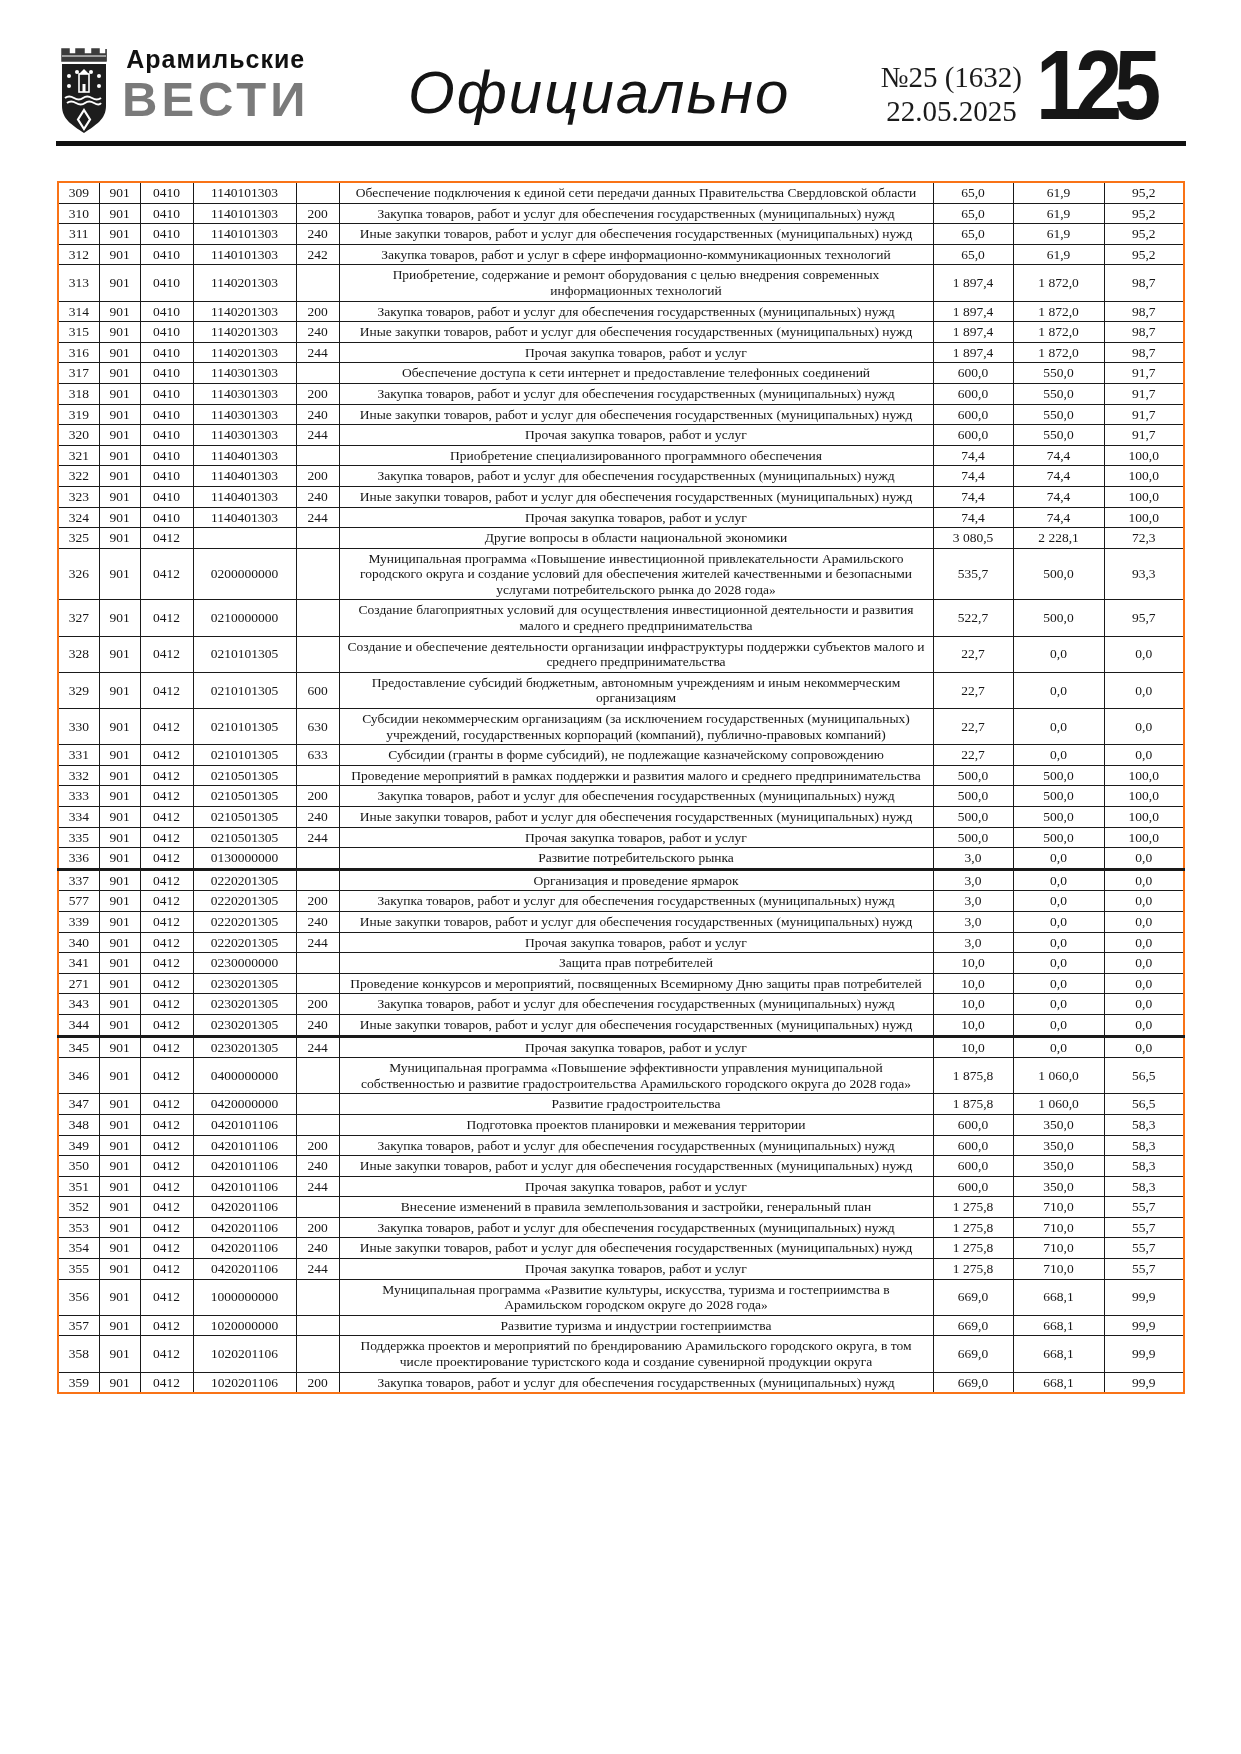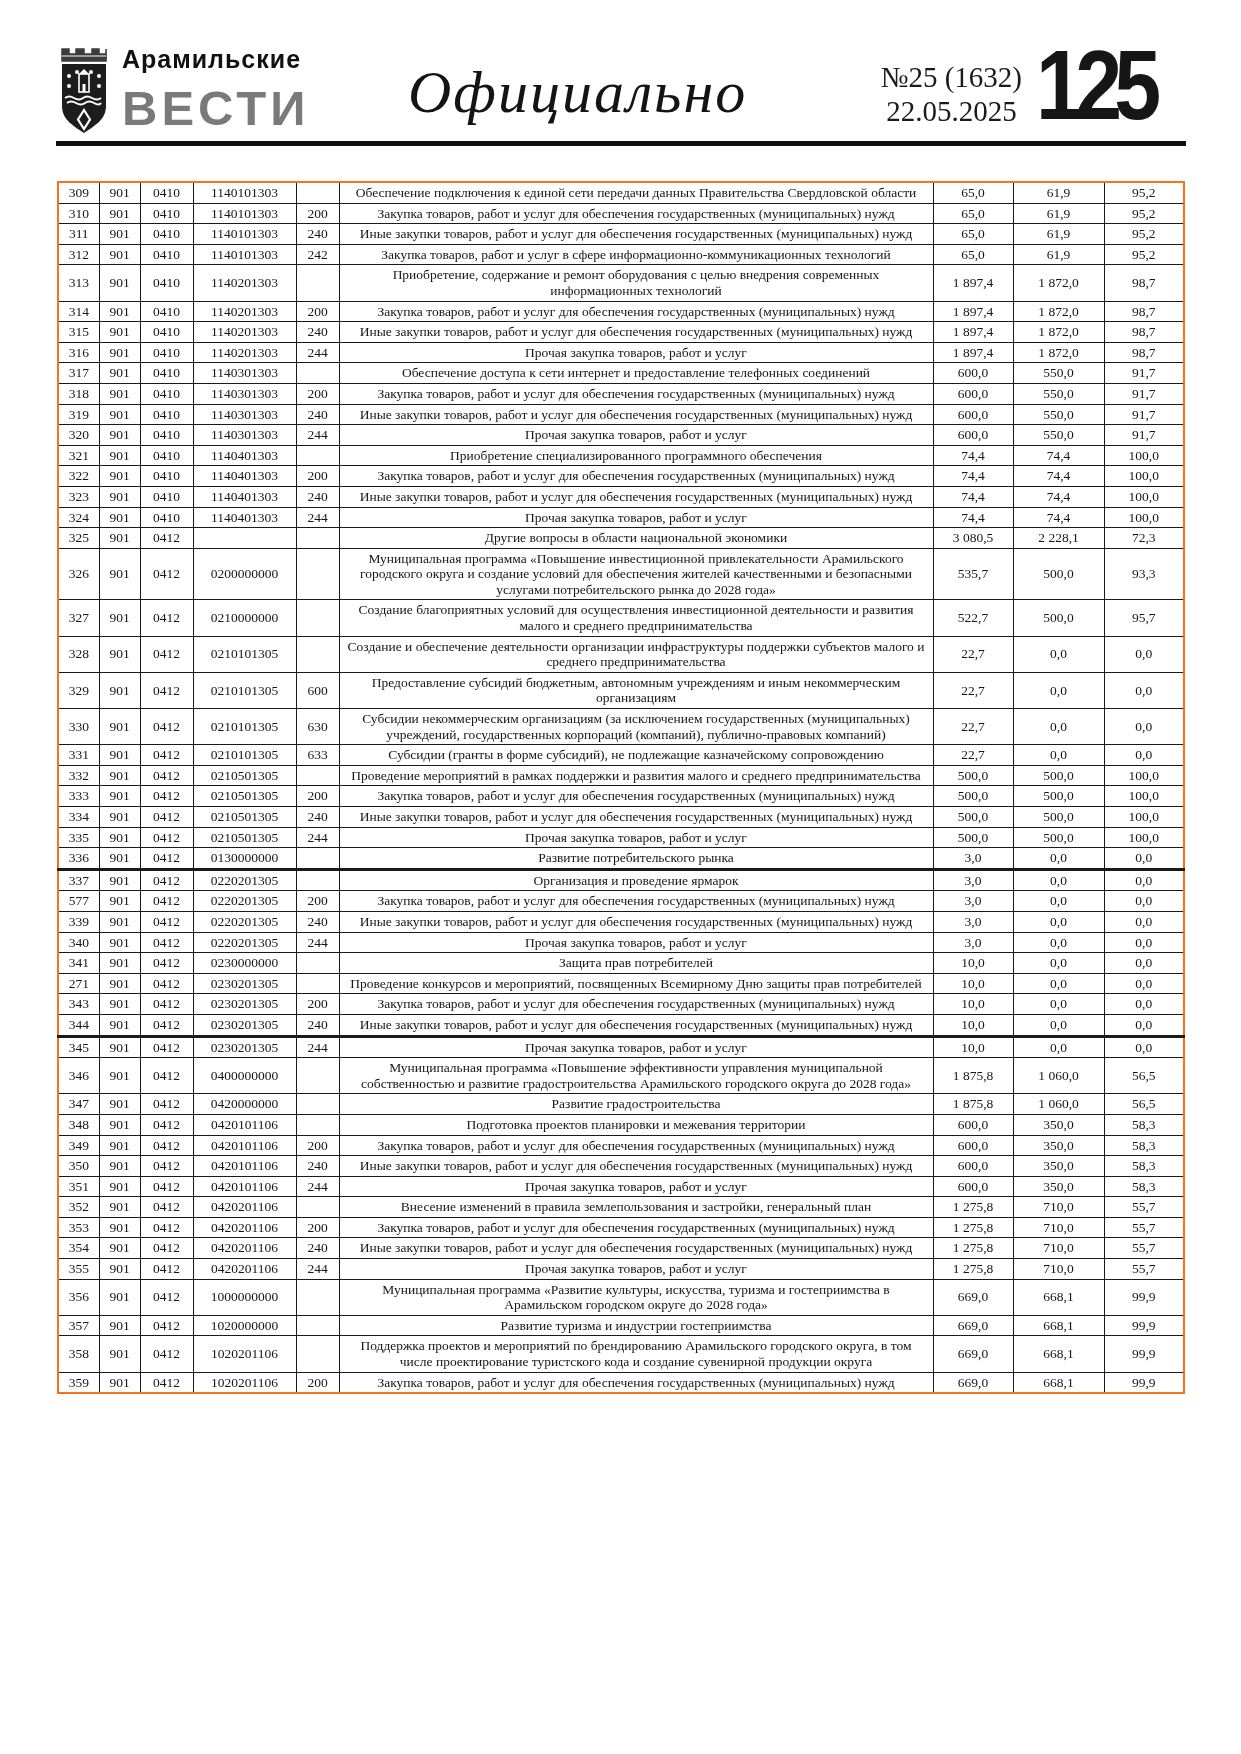--- a/index.html
+++ b/index.html
@@ -7,29 +7,29 @@
     position:relative;width:1241px;height:1754px;background:#ffffff;
     margin:0 auto;overflow:hidden;color:#1b1b1b;
     font-family:"Liberation Serif",serif;
   }
   
   .brand{position:absolute;left:58px;top:46px;display:flex;align-items:flex-start;gap:12px;}
   .coat{width:52px;height:90px;}
   .brand-text{display:flex;flex-direction:column;}
   .brand-top{
     font-family:"Liberation Sans",sans-serif;font-weight:800;font-size:25px;
-    letter-spacing:1px;color:#111;line-height:26px;
+    letter-spacing:1px;color:#111;line-height:26px;text-align:center;
   }
   .brand-bottom{
     font-family:"Liberation Sans",sans-serif;font-weight:800;font-size:49px;
-    letter-spacing:4px;color:#7a7a7a;line-height:46px;margin-top:13px;
+    letter-spacing:4px;color:#7a7a7a;line-height:46px;margin-top:4px;
   }
   .section-title{
     position:absolute;left:408px;top:58px;
-    font-family:Liberation Serif, serif;font-style:italic;font-size:60px;
+    font-family:Liberation Sans, sans-serif;font-style:italic;font-size:60px;
     letter-spacing:2px;color:#141414;white-space:nowrap;
   }
   .issue-block{
     position:absolute;right:219px;top:60px;text-align:center;
     font-family:"Liberation Serif",serif;font-size:29px;line-height:34px;color:#1b1b1b;margin-left:48px;
   }
   .page-number{
     position:absolute;left:1036px;top:36px;
     font-family:"Liberation Sans",sans-serif;font-weight:900;font-size:98px;line-height:98px;
     letter-spacing:-9px;color:#161616;transform:scaleX(0.86);transform-origin:left top;

